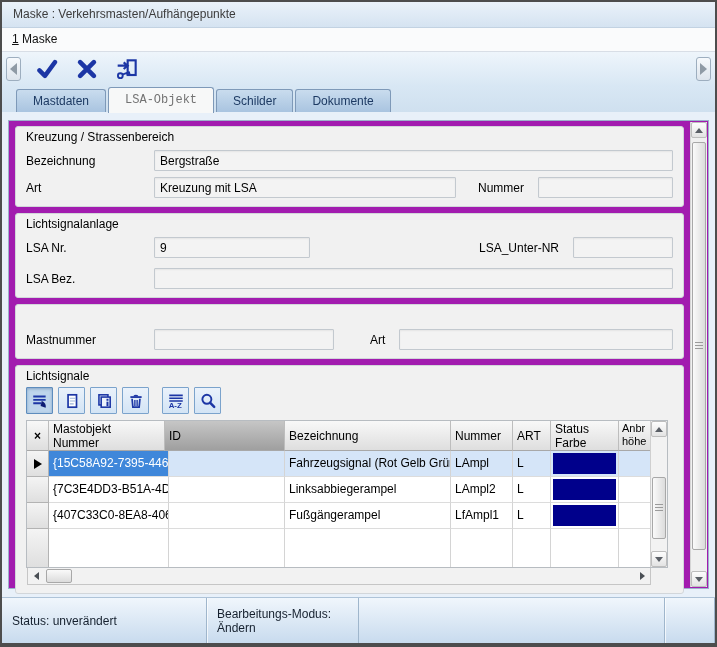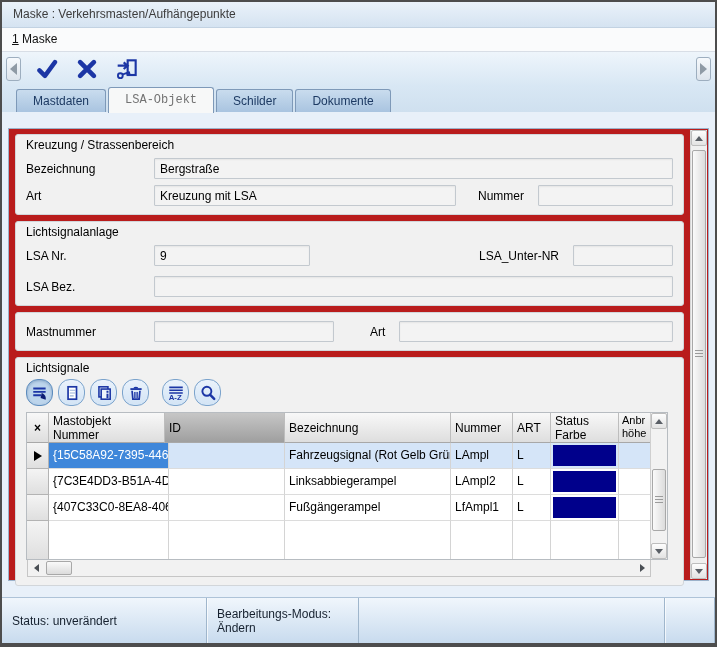--- a/index.html
+++ b/index.html
@@ -75,22 +75,22 @@
   }
   .tab.active {
     background: #f7f8f8;
     color: #737373;
     height: 26px; line-height: 24px;
     z-index: 3; margin-bottom: -1px; font-family: Liberation Mono, monospace;
   }
   
   .content {
     flex: 1 1 auto;
-    margin: 16px 6px;
-    background: #b91c1c;
+    margin: 8px 6px;
+    background: #a21caf;
     border: 1px solid #9cb2ca;
     position: relative;
   }
   .content-inner {
     position: absolute; left: 0; top: 0; right: 18px; bottom: 0;
     padding: 5px 6px 0 6px;
   }
   .groupbox {
     border: 1px solid #d2d6da; border-radius: 3px;
     padding: 3px 10px 8px 10px;
@@ -114,21 +114,21 @@
   .w-art  { width: 302px; flex: 0 0 302px; }
   .w-lsanr { width: 156px; flex: 0 0 156px; }
   .w-unternr { width: 100px; flex: 0 0 100px; }
   .w-mastnr { width: 180px; flex: 0 0 180px; }
   .lbl-mid { margin-left: 22px; margin-right: 14px; }
   .spacer { flex: 1 1 auto; }
   
   .minitoolbar { display: flex; align-items: center; margin: 2px 0 6px 0; }
   .ibtn {
     width: 27px; height: 27px;
-    border: 1px solid #7ba3cc; border-radius: 12px;
+    border: 1px solid #7ba3cc; border-radius: 1px;
     background: linear-gradient(#eaf2fb, #d3e4f5);
     display: flex; align-items: center; justify-content: center;
     margin-right: 5px; cursor: pointer;
   }
   .ibtn.pressed {
     background: #bdd5ec;
     border-color: #5d8cbd;
     box-shadow: inset 0 1px 3px rgba(30,70,120,.35);
   }
   .ibtn.gap { margin-left: 8px; }
@@ -303,21 +303,21 @@
           <div class="spacer"></div>
           <div class="lbl-mid">LSA_Unter-NR</div>
           <div class="field w-unternr"></div>
         </div>
         <div class="frow" style="margin-top:10px;">
           <div class="flabel">LSA Bez.</div>
           <div class="field w-full"></div>
         </div>
       </div>
 
-      <div class="groupbox" style="padding-top:8px;">
+      <div class="groupbox" style="padding-top:24px;">
         <div class="frow" style="margin-top:0;">
           <div class="flabel">Mastnummer</div>
           <div class="field w-mastnr"></div>
           <div class="lbl-mid" style="margin-left:36px;">Art</div>
           <div class="field w-full"></div>
         </div>
       </div>
 
       <div class="groupbox" style="margin-bottom:0;">
         <div class="group-title">Lichtsignale</div>

